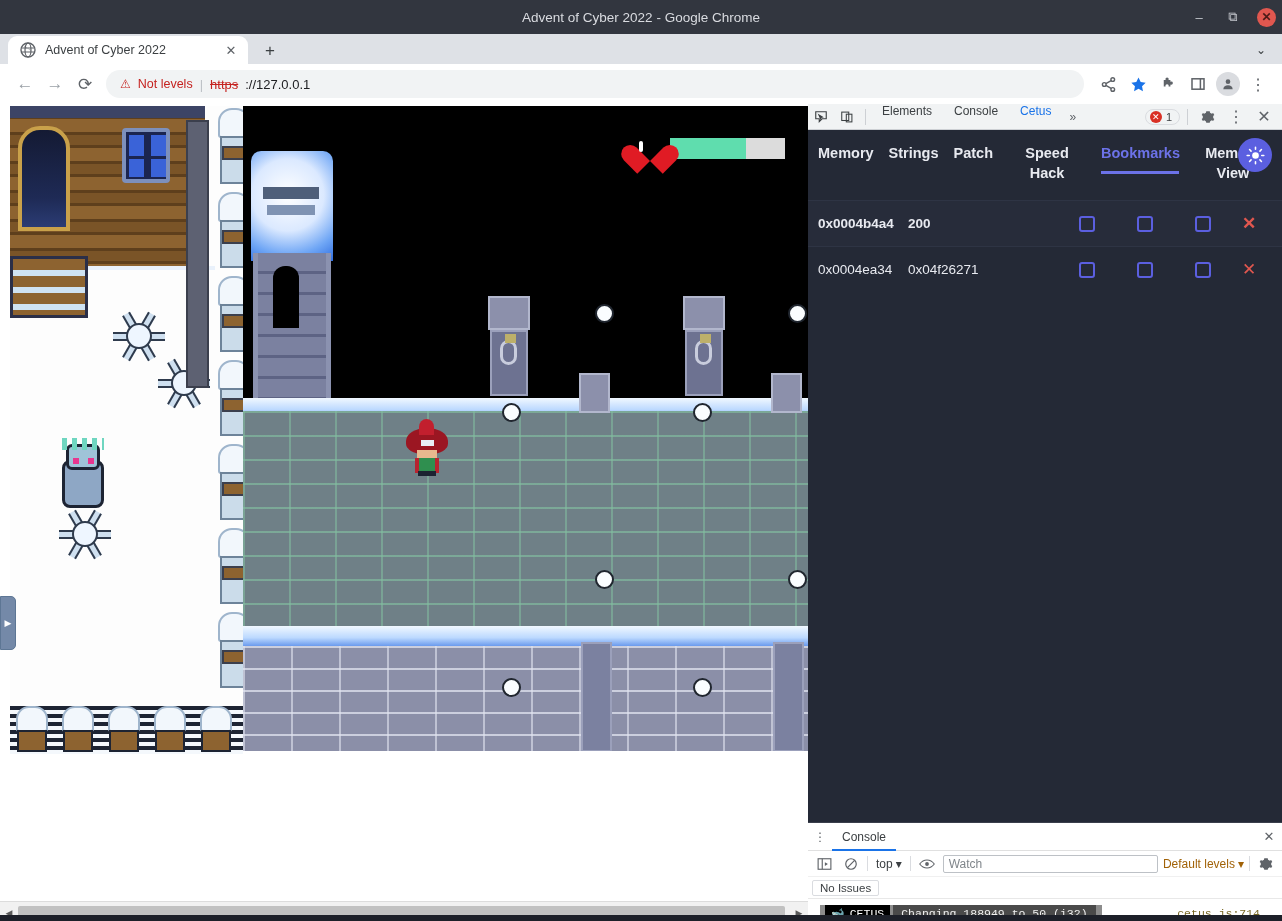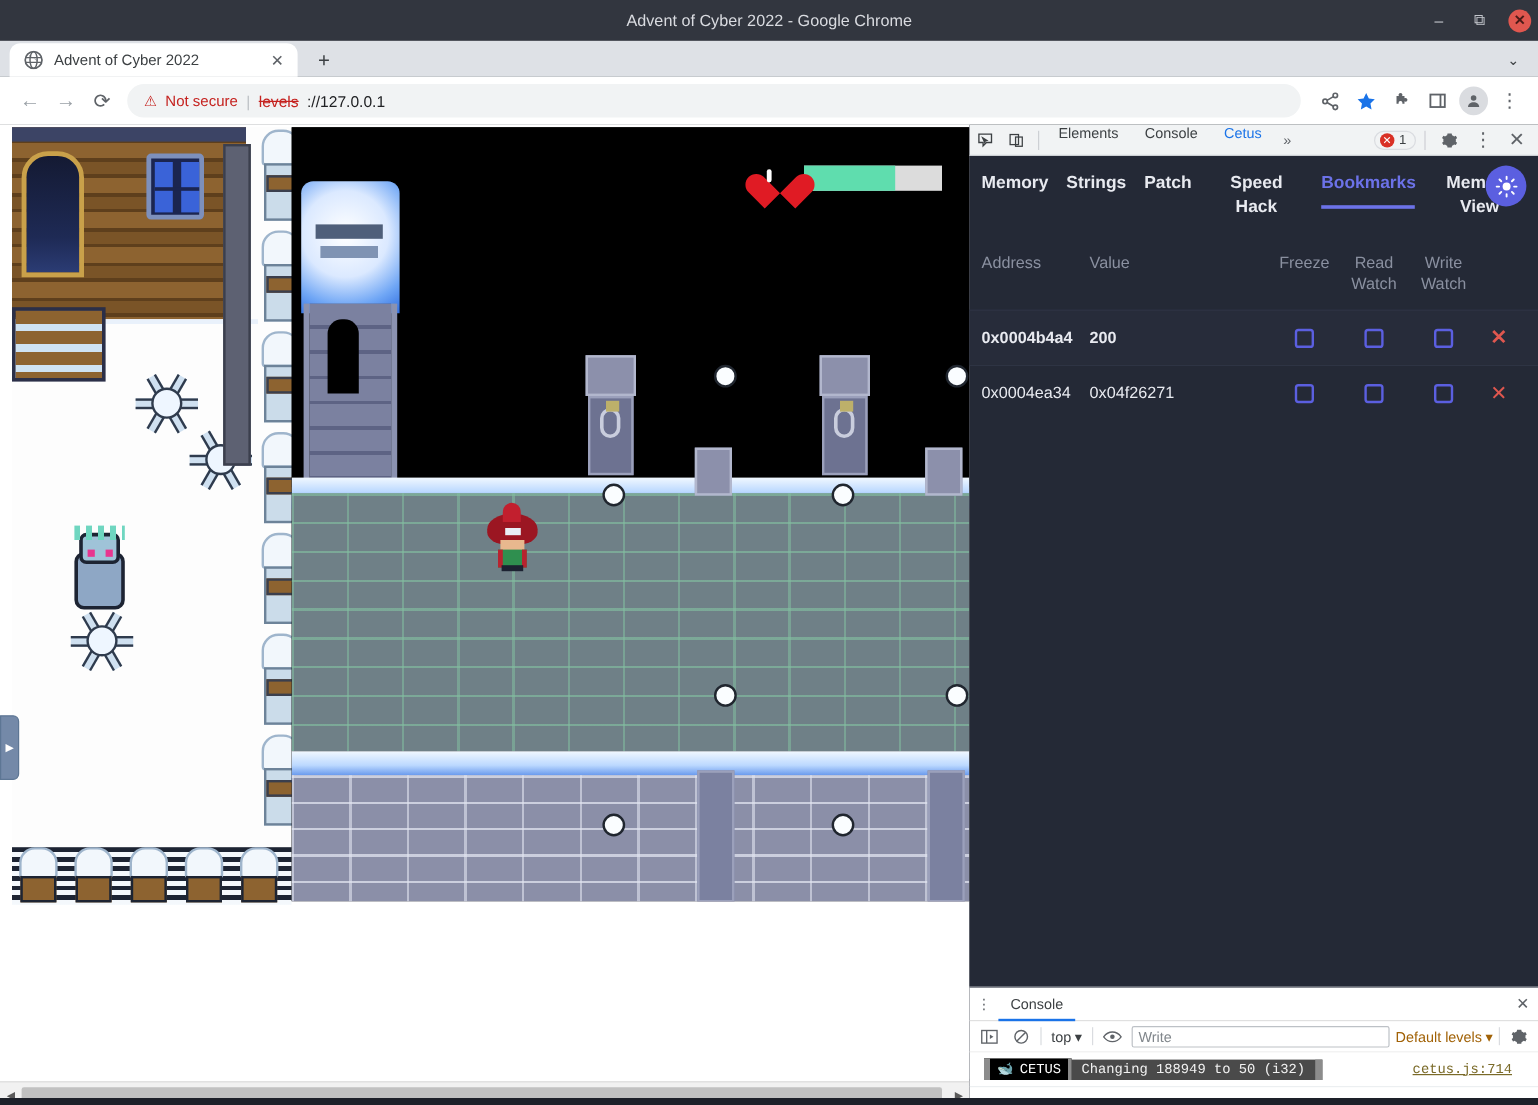--- a/index.html
+++ b/index.html
@@ -267,23 +267,23 @@
     <div class="newtab">+</div>
     <div class="tabstrip-caret">⌄</div>
   </div>
 
   <div class="toolbar">
     <div class="nav-btn disabled">←</div>
     <div class="nav-btn disabled">→</div>
     <div class="nav-btn">⟳</div>
     <div class="omnibox">
       <span class="warn-tri">⚠</span>
-      <span class="not-secure">Not secure</span>
+      <span class="not-secure">Not levels</span>
       <span class="omni-sep">|</span>
-      <span class="url-scheme">levels</span>
+      <span class="url-scheme">https</span>
         <span class="url-host">://127.0.0.1</span>
     </div>
     <div class="tb-icon">
       <svg width="17" height="17" viewBox="0 0 24 24" fill="none" stroke="#5f6368" stroke-width="2">
         <circle cx="18" cy="5" r="2.6"></circle>
           <circle cx="6" cy="12" r="2.6"></circle>
           <circle cx="18" cy="19" r="2.6"></circle>
         <path d="M8.3 10.8 15.7 6.4M8.3 13.2l7.4 4.4"></path>
       </svg>
     </div>
@@ -538,28 +538,20 @@
         <div class="theme-btn">
           <svg width="19" height="19" viewBox="0 0 24 24" fill="#fff">
             <circle cx="12" cy="12" r="4.2"></circle>
             <g stroke="#fff" stroke-width="2" stroke-linecap="round">
               <path d="M12 1.5v2.6M12 19.9v2.6M1.5 12h2.6M19.9 12h2.6M4.5 4.5l1.9 1.9M17.6 17.6l1.9 1.9M19.5 4.5l-1.9 1.9M6.4 17.6l-1.9 1.9"></path>
             </g>
           </svg>
         </div>
       </div>
 
-      <div class="bm-head">
-        <div class="col col-addr">Address</div>
-        <div class="col col-val">Value</div>
-        <div class="col col-cb">Freeze</div>
-        <div class="col col-cb">Read Watch</div>
-        <div class="col col-cb">Write Watch</div>
-        <div class="col col-x"></div>
-      </div>
 
       <div class="bm-row alt">
         <div class="col-addr">0x0004b4a4</div>
         <div class="col-val">200</div>
         <div class="col-cb">
             <div class="cb"></div>
           </div>
         <div class="col-cb">
             <div class="cb"></div>
           </div>
@@ -611,33 +603,36 @@
           <span>top</span>
           <span>▾</span>
         </div>
         <div class="c-sep"></div>
         <div class="c-ic">
           <svg width="16" height="14" viewBox="0 0 22 14" fill="none" stroke="#5f6368" stroke-width="1.5">
             <path d="M1 7s4-5.5 10-5.5S21 7 21 7s-4 5.5-10 5.5S1 7 1 7z"></path>
               <circle cx="11" cy="7" r="2.6" fill="#5f6368" stroke="none"></circle>
           </svg>
         </div>
-        <div class="c-filter">Write</div>
+        <div class="c-filter">Watch</div>
         <div class="c-levels">
           <span>Default levels</span>
           <span>▾</span>
         </div>
         <div class="c-sep"></div>
         <div class="c-ic">
           <svg width="14" height="14" viewBox="0 0 24 24" fill="#5f6368">
               <path d="M12 8a4 4 0 1 0 0 8 4 4 0 0 0 0-8zm9 4c0-.6-.1-1.2-.2-1.8l2-1.5-2-3.4-2.3 1a8 8 0 0 0-3-1.8L15 2H9l-.5 2.5a8 8 0 0 0-3 1.8l-2.3-1-2 3.4 2 1.5a8.6 8.6 0 0 0 0 3.6l-2 1.5 2 3.4 2.3-1a8 8 0 0 0 3 1.8L9 22h6l.5-2.5a8 8 0 0 0 3-1.8l2.3 1 2-3.4-2-1.5c.1-.6.2-1.2.2-1.8z"></path>
             </svg>
         </div>
       </div>
 
+      <div class="issues-bar">
+        <div class="no-issues">No Issues</div>
+      </div>
 
       <div class="log-list">
         <div class="log-row">
           <div class="cetus-tag">
             <span class="cetus-logo">🐋</span>
             <span>CETUS</span>
           </div>
           <div class="log-msg">Changing 188949 to 50 (i32)</div>
           <div class="log-src">cetus.js:714</div>
         </div>

